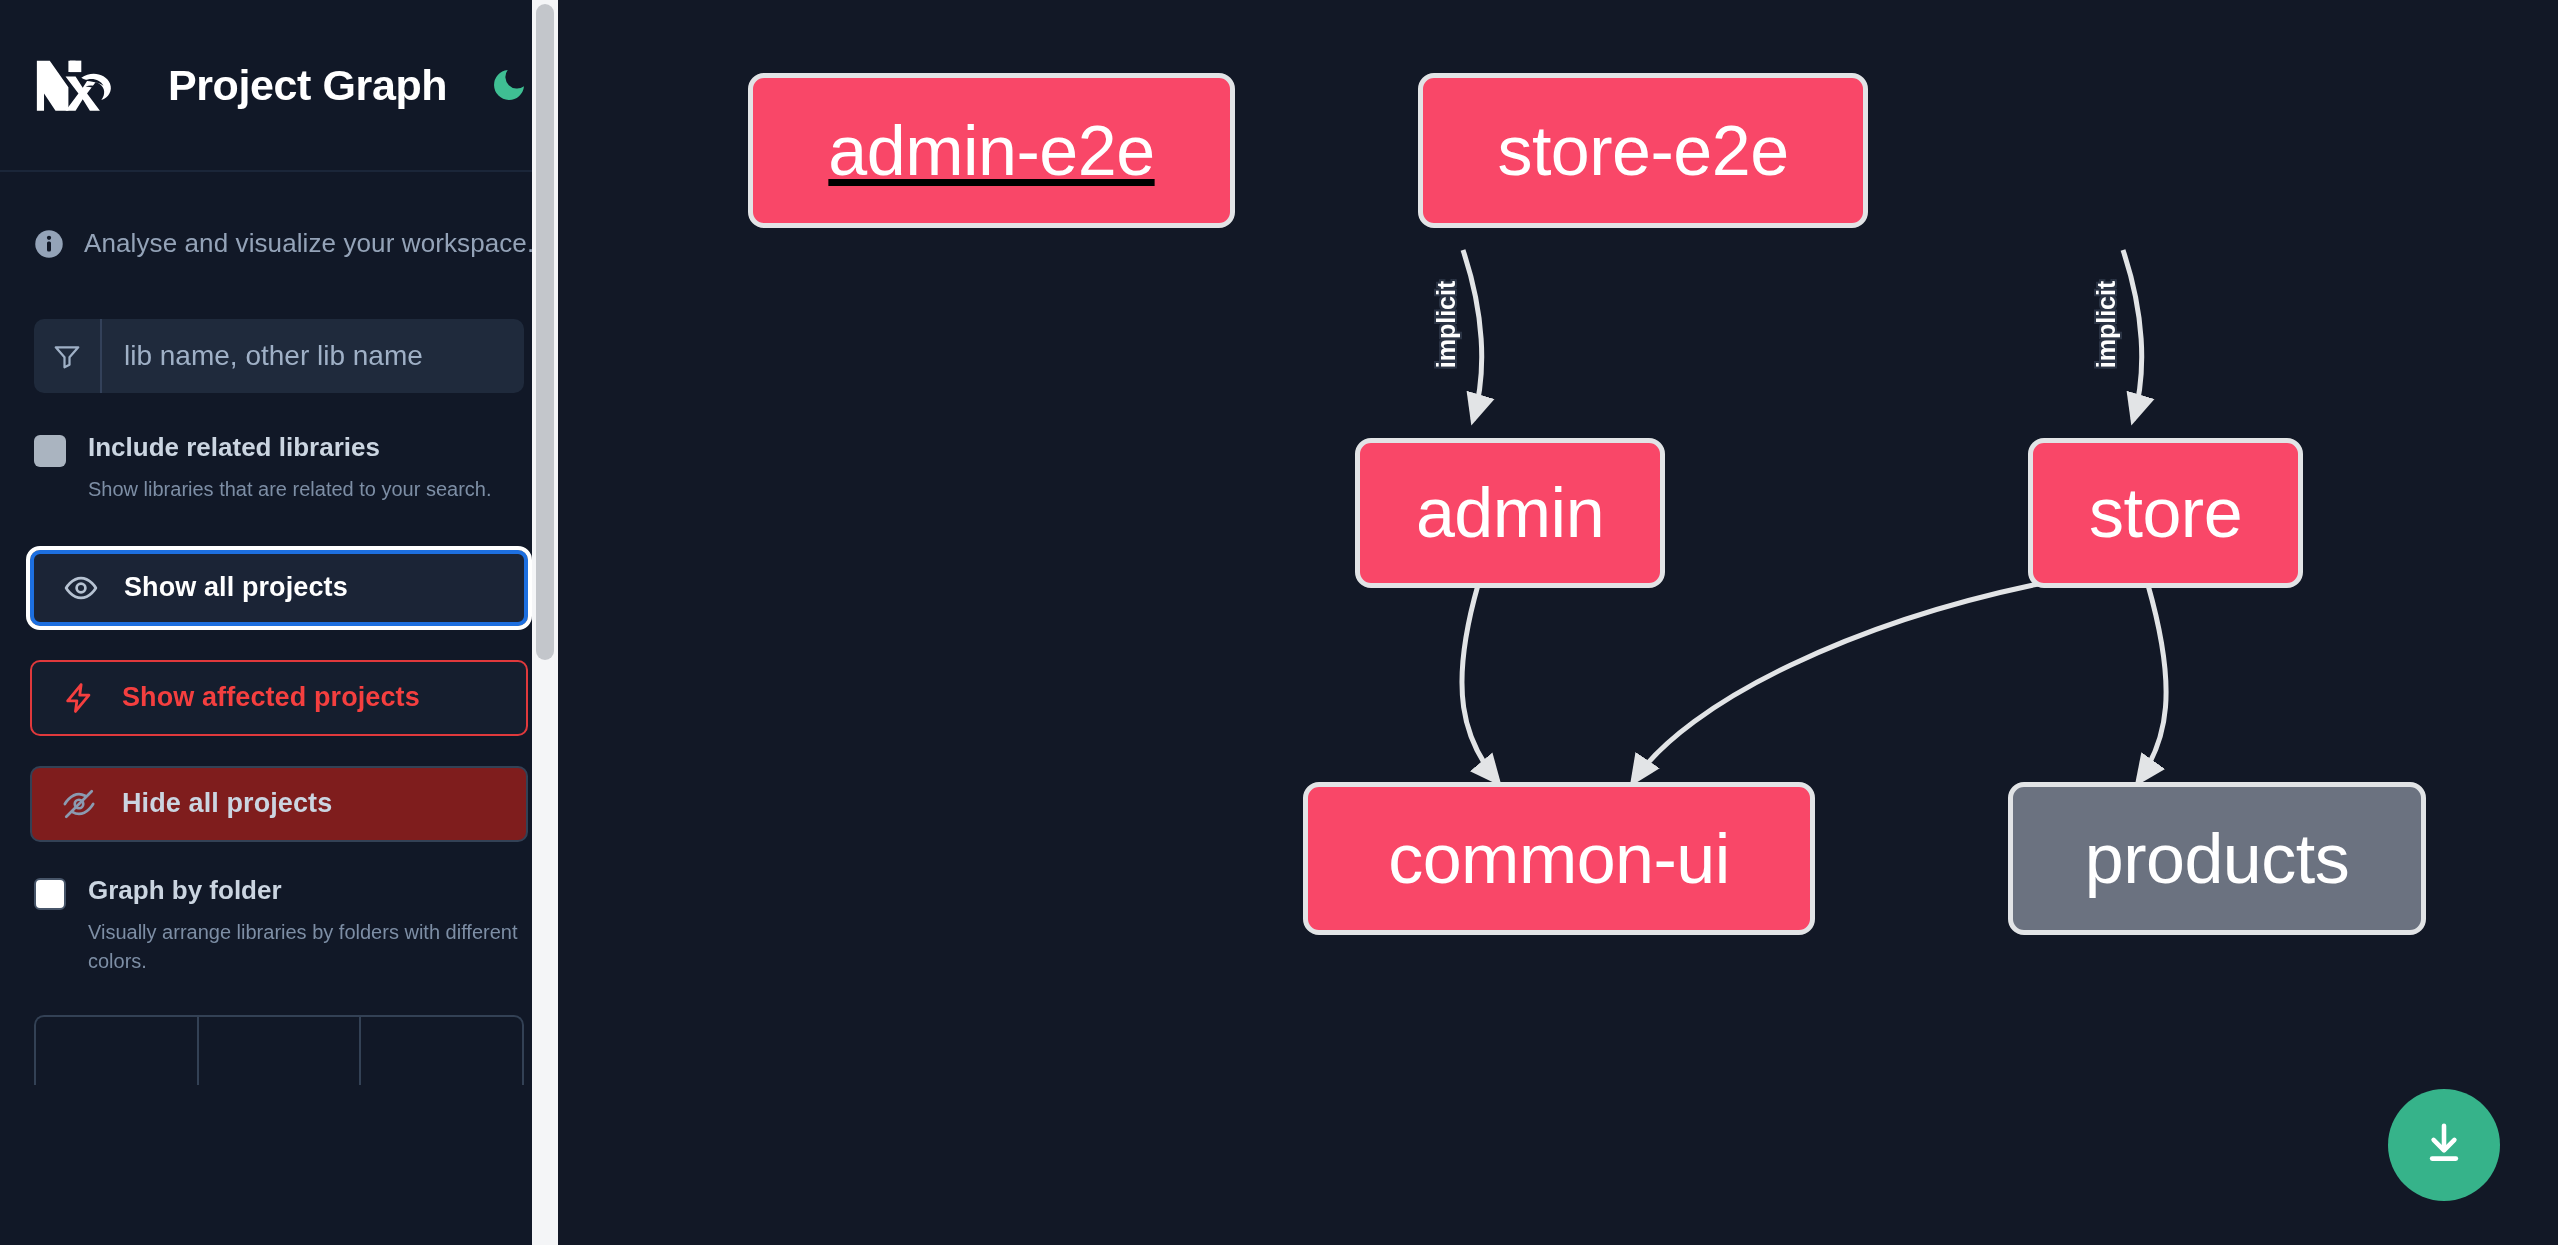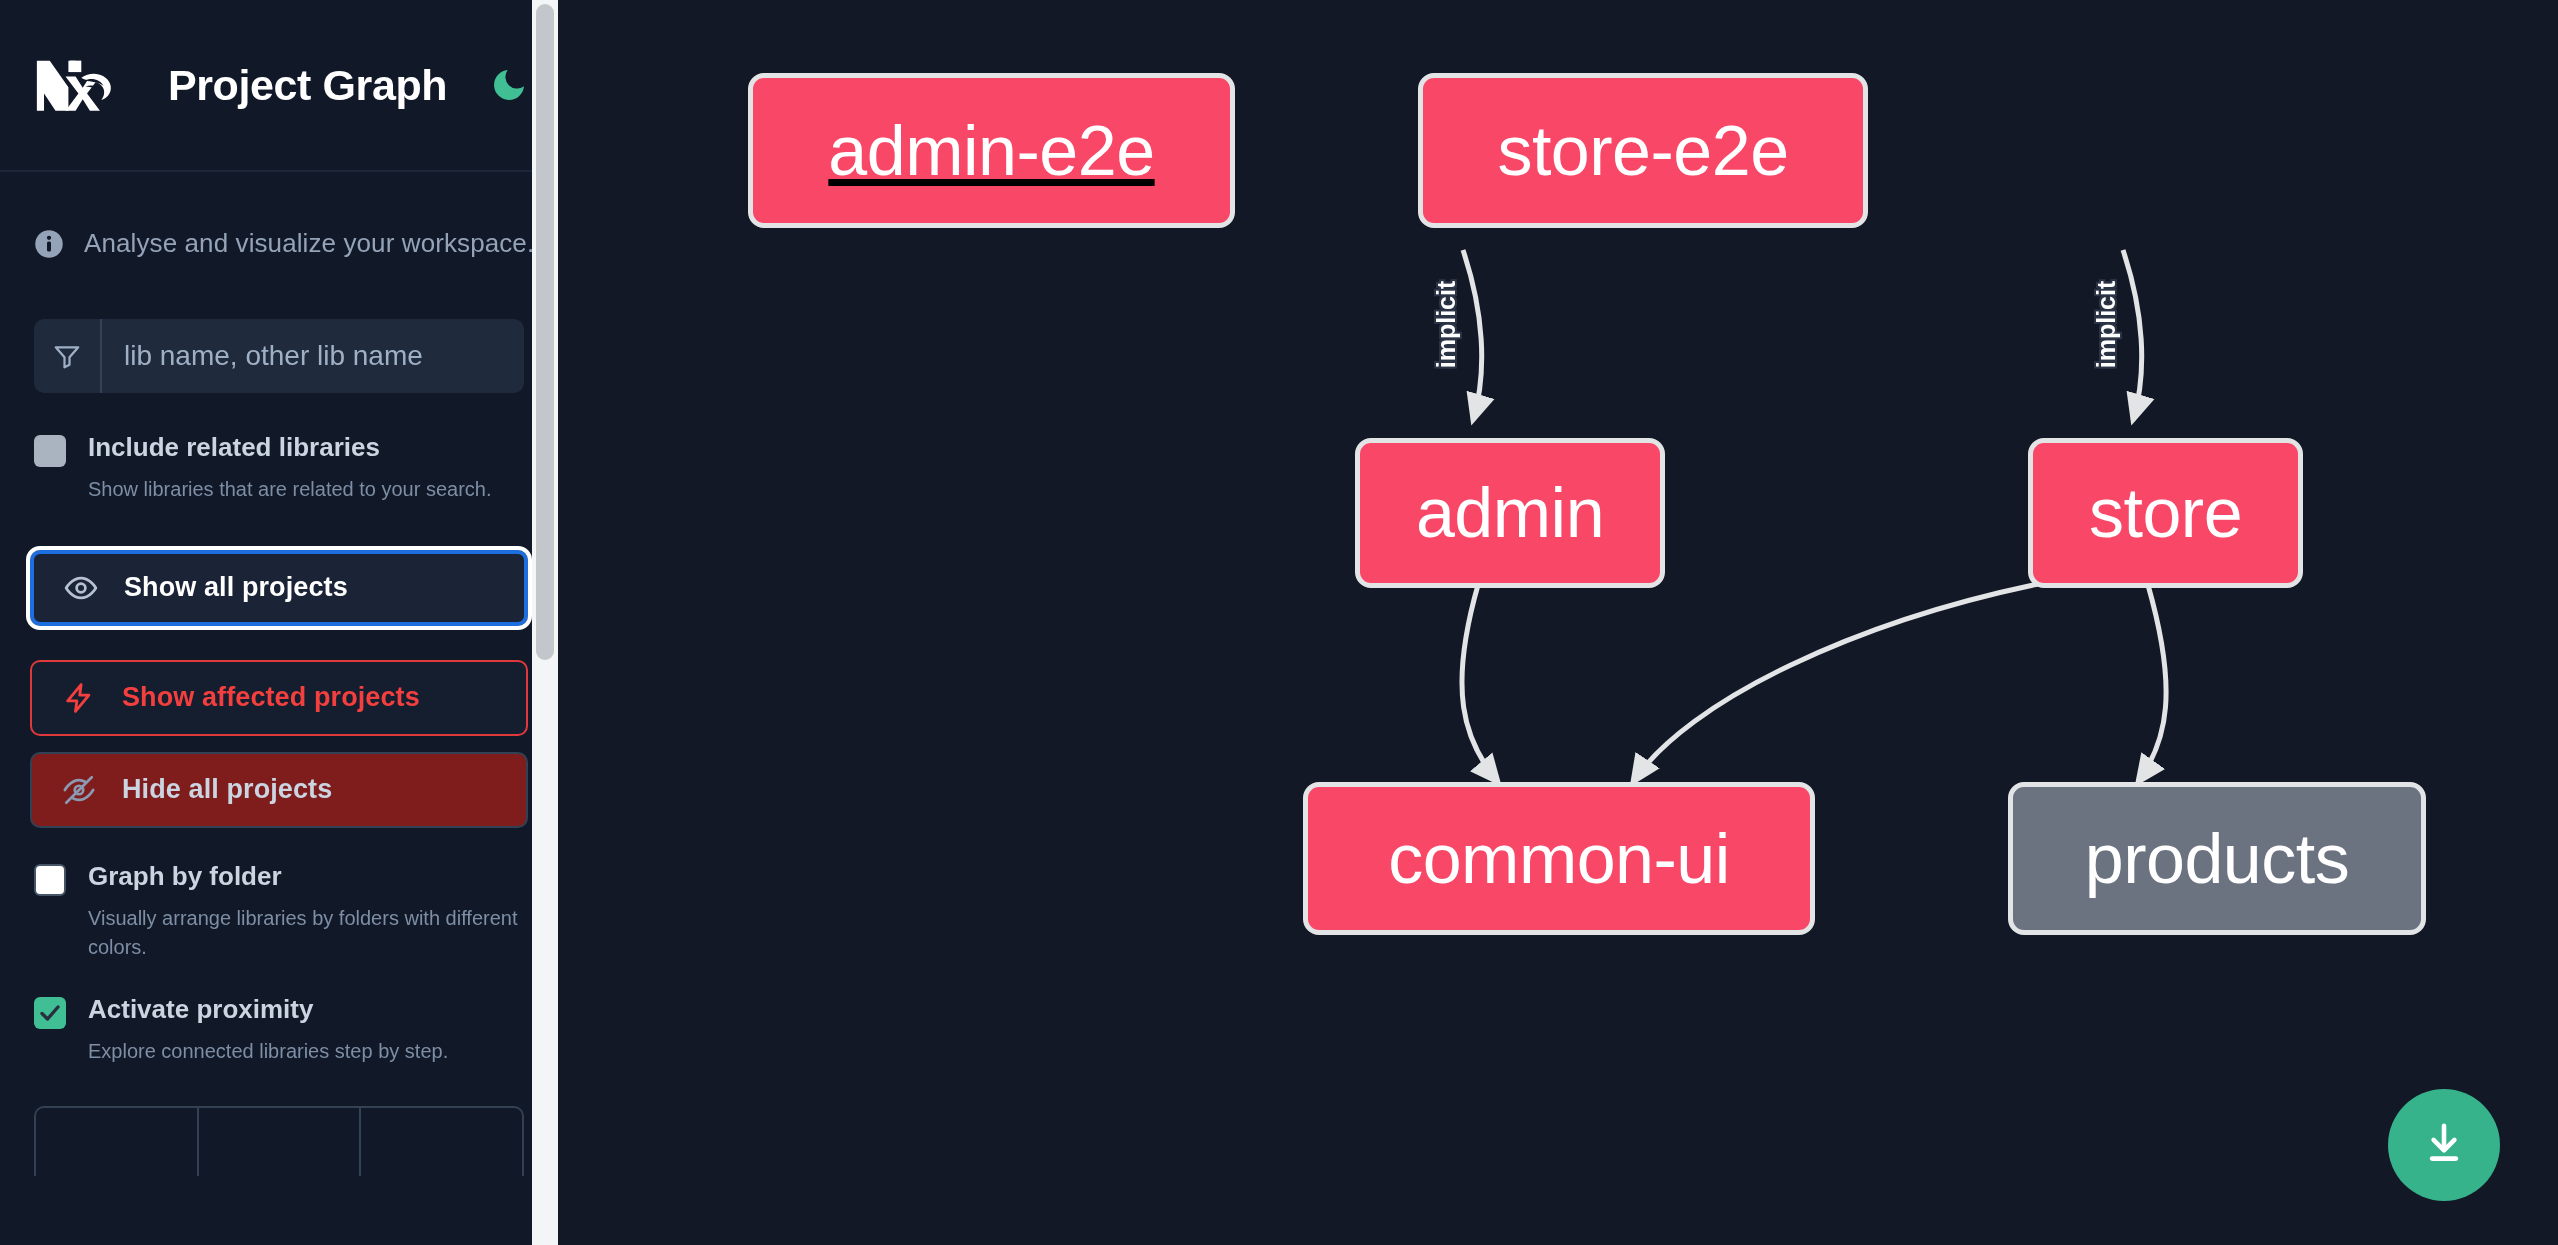--- a/index.html
+++ b/index.html
@@ -124,21 +124,21 @@
 
   
   .btn-group { margin: 46px 30px 0 30px; }
   .btn {
     display: flex;
     align-items: center;
     gap: 26px;
     height: 76px;
     border-radius: 10px;
     padding: 0 30px;
-    margin-bottom: 16px;
+    margin-bottom: 30px;
     cursor: pointer;
     background: #1c2troubleshooting;
   }
   .btn-show-all {
     background: #1b2436;
     border: 4px solid #1d6fe0;
     outline: 4px solid #ffffff;
     outline-offset: 0px;
     margin-bottom: 34px;
   }
@@ -329,31 +329,20 @@
       </div>
 
       <div class="chk-row tight">
         <span class="cbox empty"></span>
         <span class="chk-texts">
           <span class="chk-label">Graph by folder</span>
           <span class="chk-desc">Visually arrange libraries by folders with different colors.</span>
         </span>
       </div>
 
-      <div class="chk-row tight">
-        <span class="cbox checked">
-          <svg viewBox="0 0 24 24" width="24" height="24" fill="none" stroke="#283040" stroke-width="3.4" stroke-linecap="round" stroke-linejoin="round" aria-hidden="true">
-            <polyline points="4 12.5 9.5 18 20 6"></polyline>
-          </svg>
-        </span>
-        <span class="chk-texts">
-          <span class="chk-label">Activate proximity</span>
-          <span class="chk-desc">Explore connected libraries step by step.</span>
-        </span>
-      </div>
 
       <div class="cutoff-group">
         <span class="cutoff-seg"></span>
         <span class="cutoff-seg"></span>
         <span class="cutoff-seg"></span>
       </div>
     </div>
 
     <div class="sb-scroll-track">
       <div class="sb-scroll-thumb"></div>

